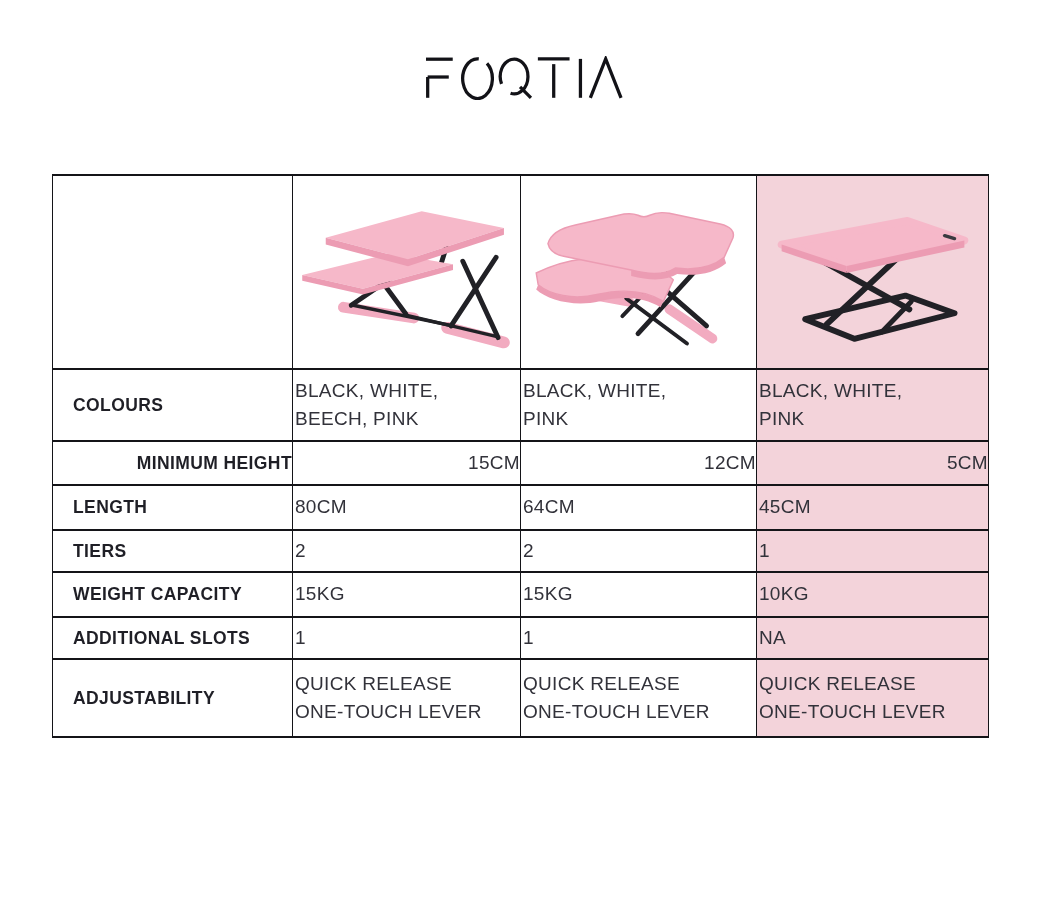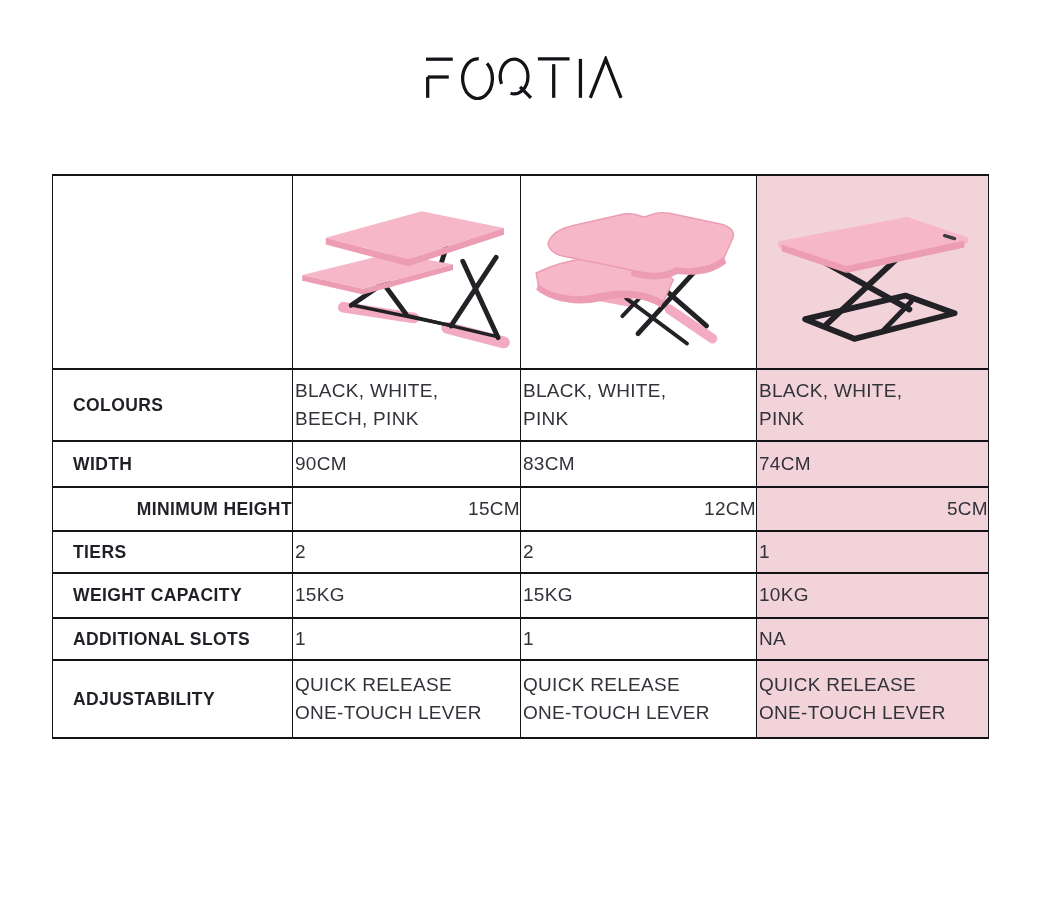--- a/index.html
+++ b/index.html
@@ -169,35 +169,35 @@
             <span class="narrow">BLACK, WHITE, BEECH, PINK</span>
           </td>
       <td class="val">
             <span class="narrow">BLACK, WHITE, PINK</span>
           </td>
       <td class="val hl">
             <span class="narrow">BLACK, WHITE, PINK</span>
           </td>
     </tr>
 
-    <tr class="r-width">
-      <td class="lbl">WIDTH</td>
-      <td class="val">90CM</td>
-      <td class="val">83CM</td>
-      <td class="val hl">74CM</td>
-    </tr>
 
     <tr class="r-min">
       <td class="lbl">MINIMUM HEIGHT</td>
       <td class="val">15CM</td>
       <td class="val">12CM</td>
       <td class="val hl">5CM</td>
     </tr>
 
 
+    <tr class="r-length">
+      <td class="lbl">LENGTH</td>
+      <td class="val">80CM</td>
+      <td class="val">64CM</td>
+      <td class="val hl">45CM</td>
+    </tr>
 
     <tr class="r-tiers">
       <td class="lbl">TIERS</td>
       <td class="val">2</td>
       <td class="val">2</td>
       <td class="val hl">1</td>
     </tr>
 
     <tr class="r-weight">
       <td class="lbl">WEIGHT CAPACITY</td>

